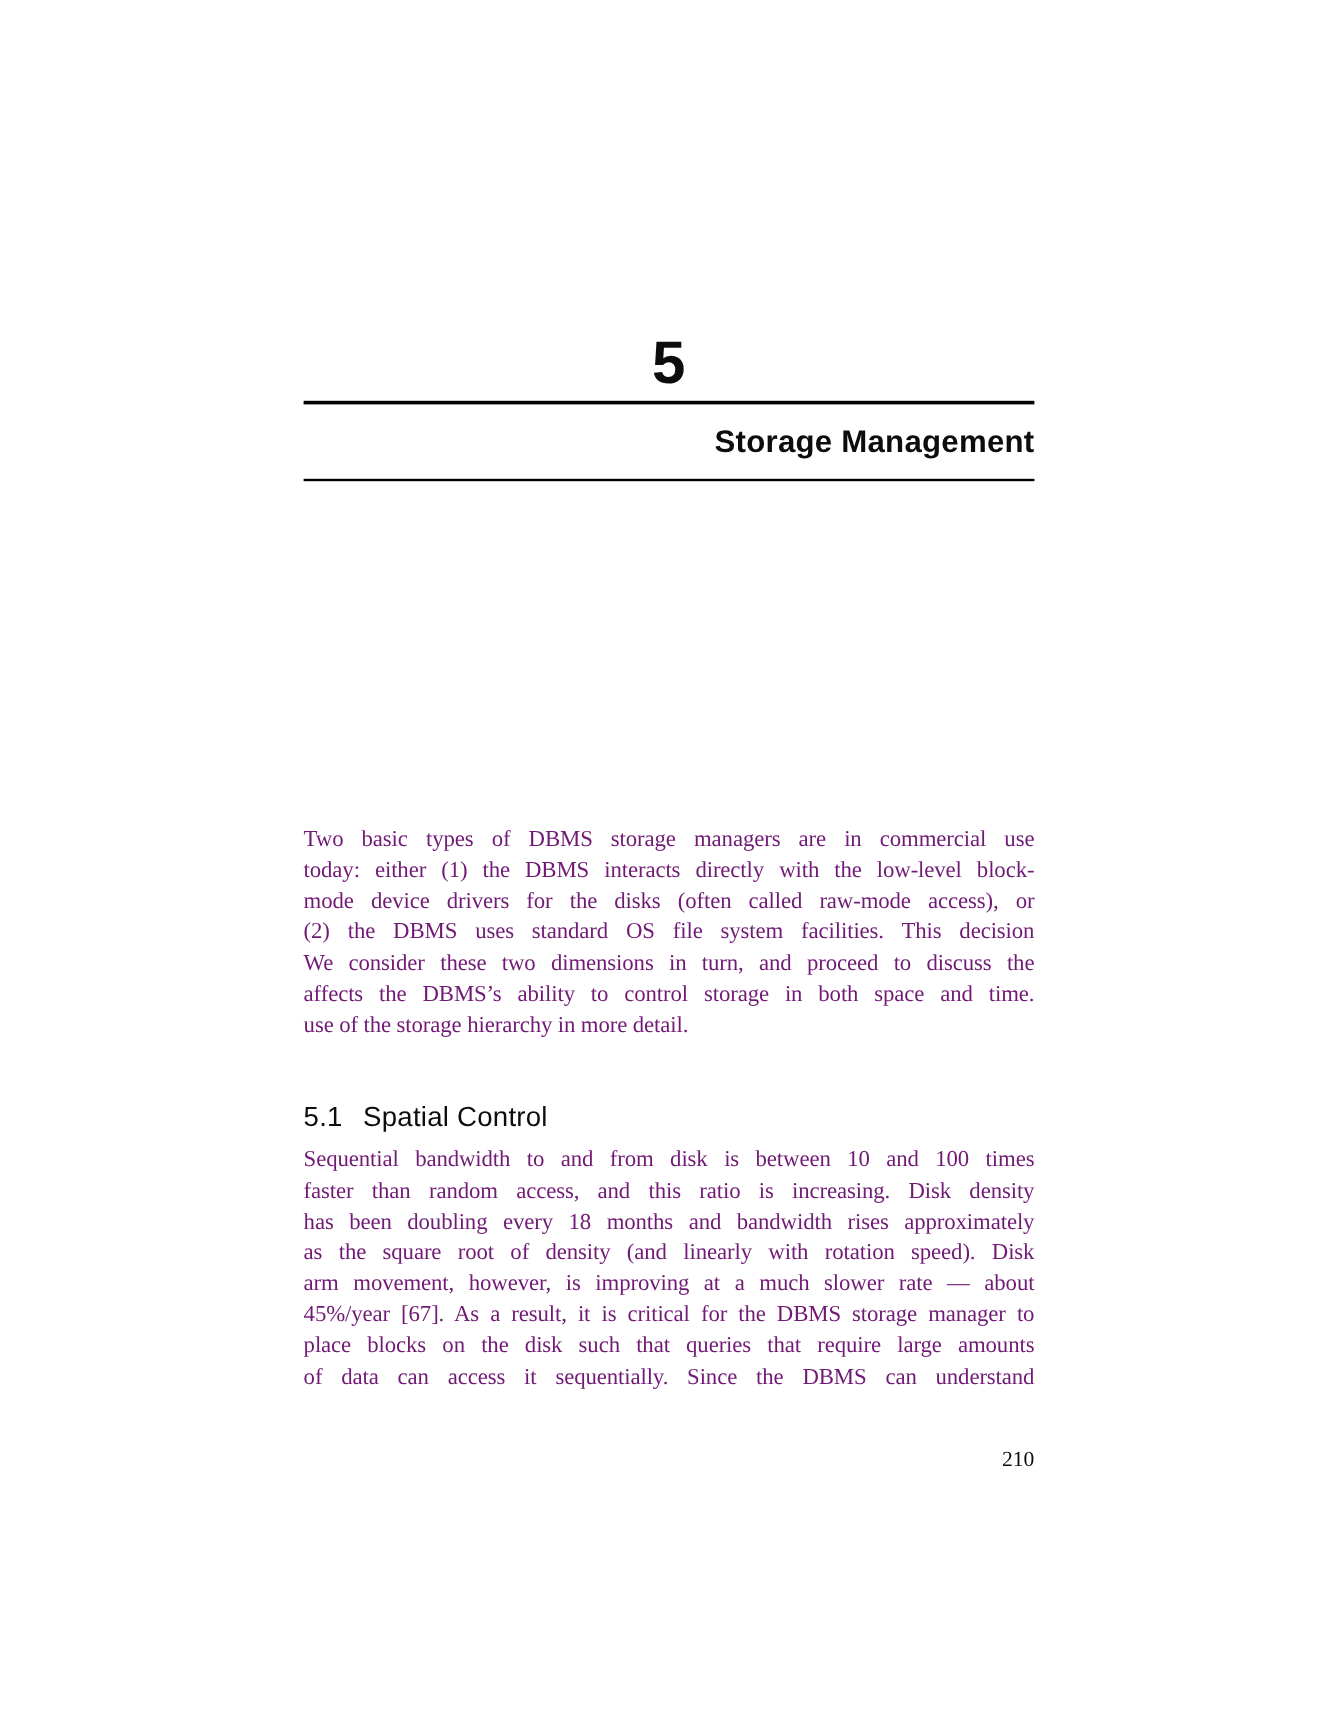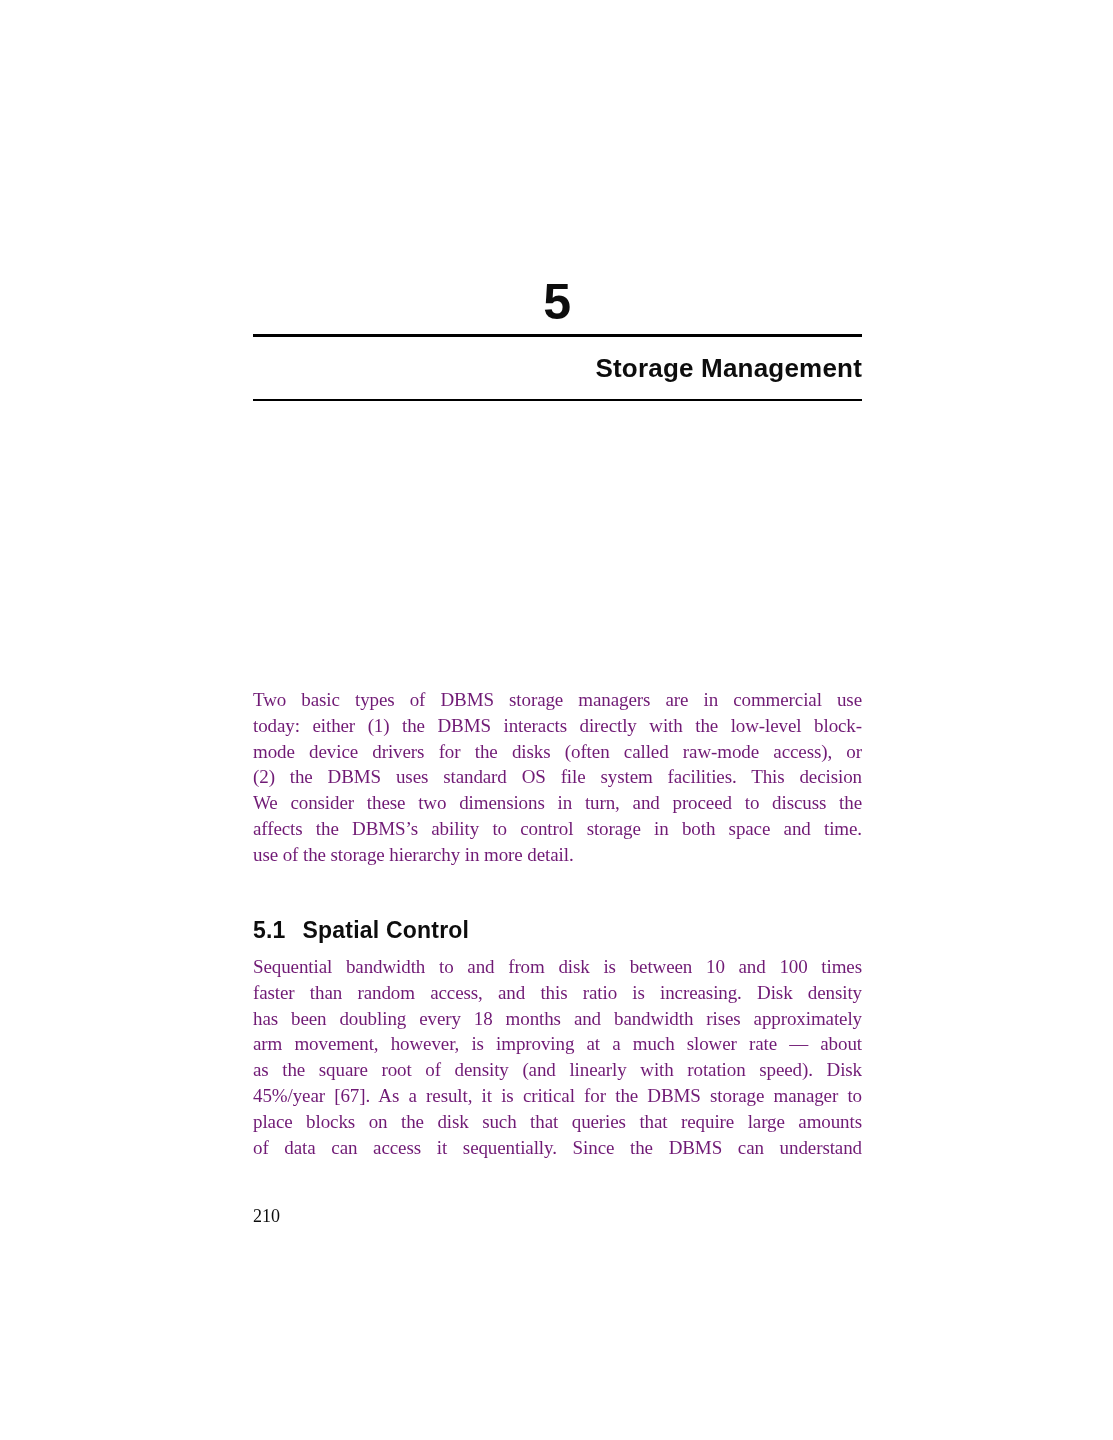--- a/index.html
+++ b/index.html
@@ -51,31 +51,31 @@
     overflow: visible;
   }
   .para .line.last { text-align-last: left; }
 
   .para-intro { top: 687px; }
   .para-body  { top: 954px; }
 
   .section-heading {
     top: 916px;
     font-family: "Liberation Sans", "DejaVu Sans", sans-serif;
-    font-weight: 700;
+    font-weight: 400;
     font-size: 23px;
     line-height: 28px;
     letter-spacing: 0.2px;
     display: flex;
   }
   .section-heading .sec-num { margin-right: 17px; }
 
   .page-number {
     top: 1206px;
-    text-align: left;
+    text-align: right;
     font-size: 18px;
     line-height: 20px;
   }
 </style>
 </head>
 <body>
 
 <div class="page">
 
   <div class="col chapter-number">5</div>
@@ -98,22 +98,22 @@
 
   <h2 class="col section-heading">
     <span class="sec-num">5.1</span>
     <span class="sec-title">Spatial Control</span>
   </h2>
 
   <div class="col para para-body">
     <div class="line">Sequential bandwidth to and from disk is between 10 and 100 times</div>
     <div class="line">faster than random access, and this ratio is increasing. Disk density</div>
     <div class="line">has been doubling every 18 months and bandwidth rises approximately</div>
+    <div class="line">as the square root of density (and linearly with rotation speed). Disk</div>
     <div class="line">arm movement, however, is improving at a much slower rate — about</div>
-    <div class="line">as the square root of density (and linearly with rotation speed). Disk</div>
     <div class="line">45%/year [67]. As a result, it is critical for the DBMS storage manager to</div>
     <div class="line">place blocks on the disk such that queries that require large amounts</div>
     <div class="line">of data can access it sequentially. Since the DBMS can understand</div>
   </div>
 
   <div class="col page-number">210</div>
 
 </div>
 
 </body></html>

